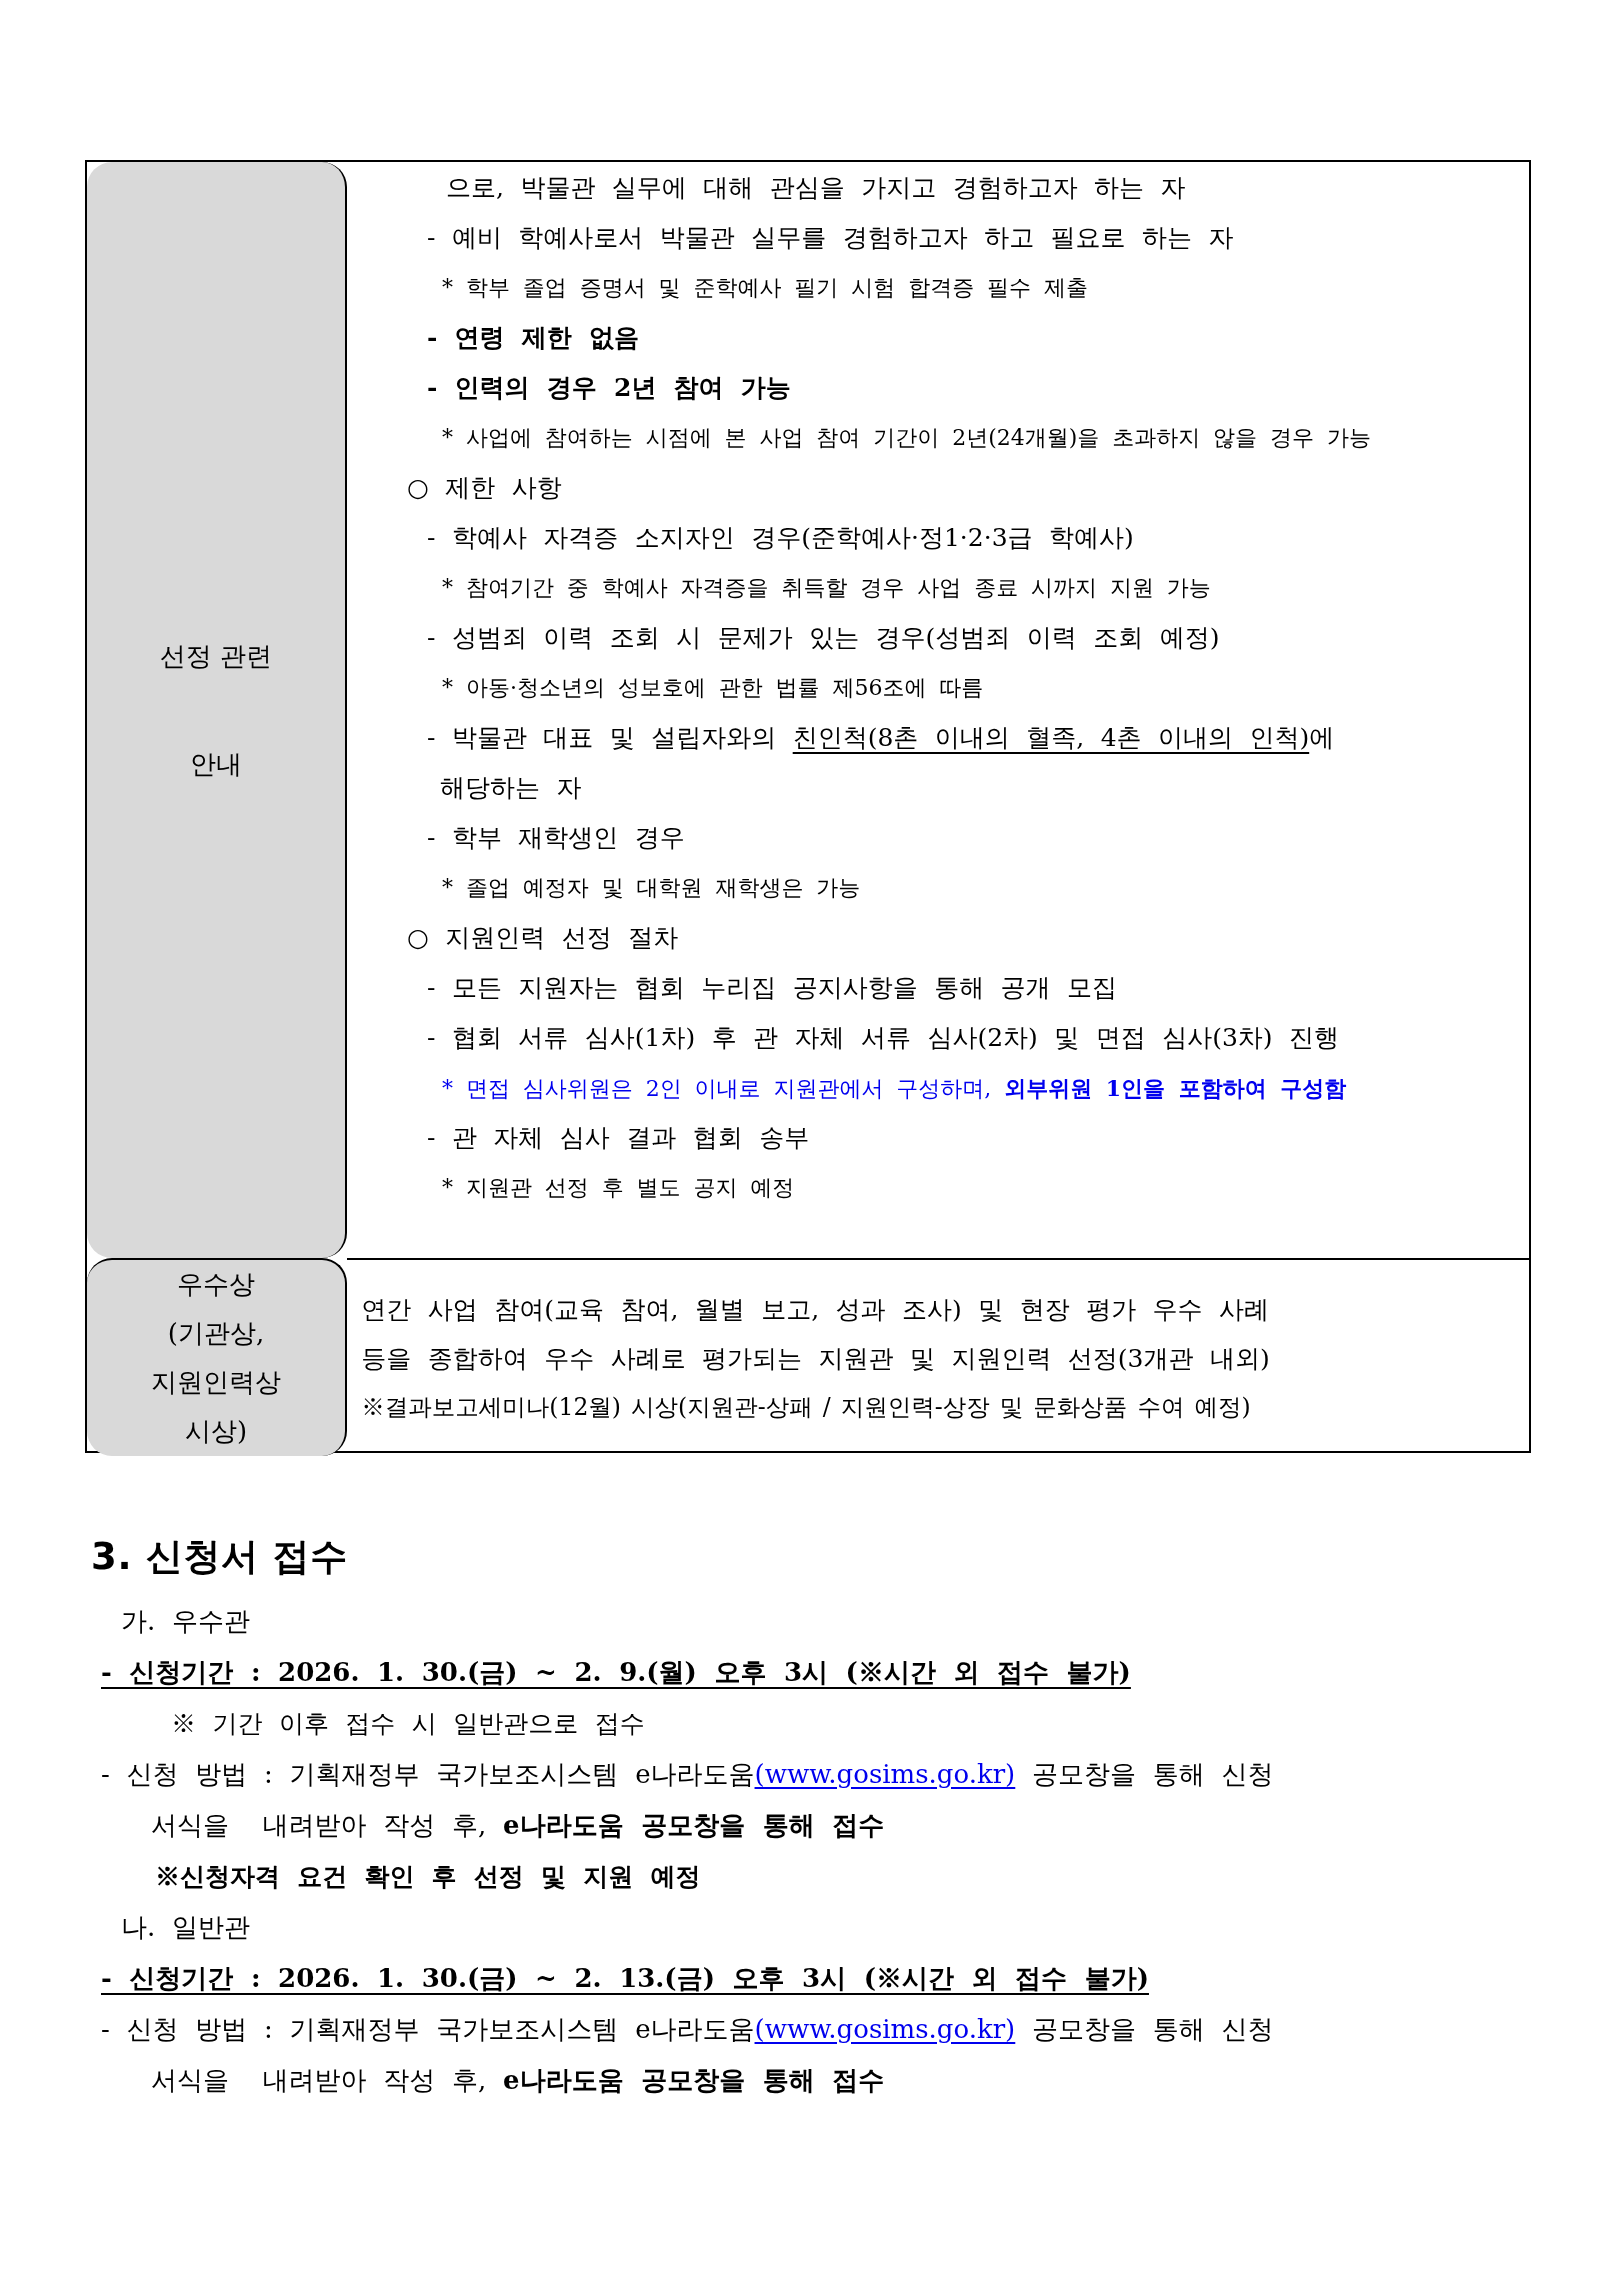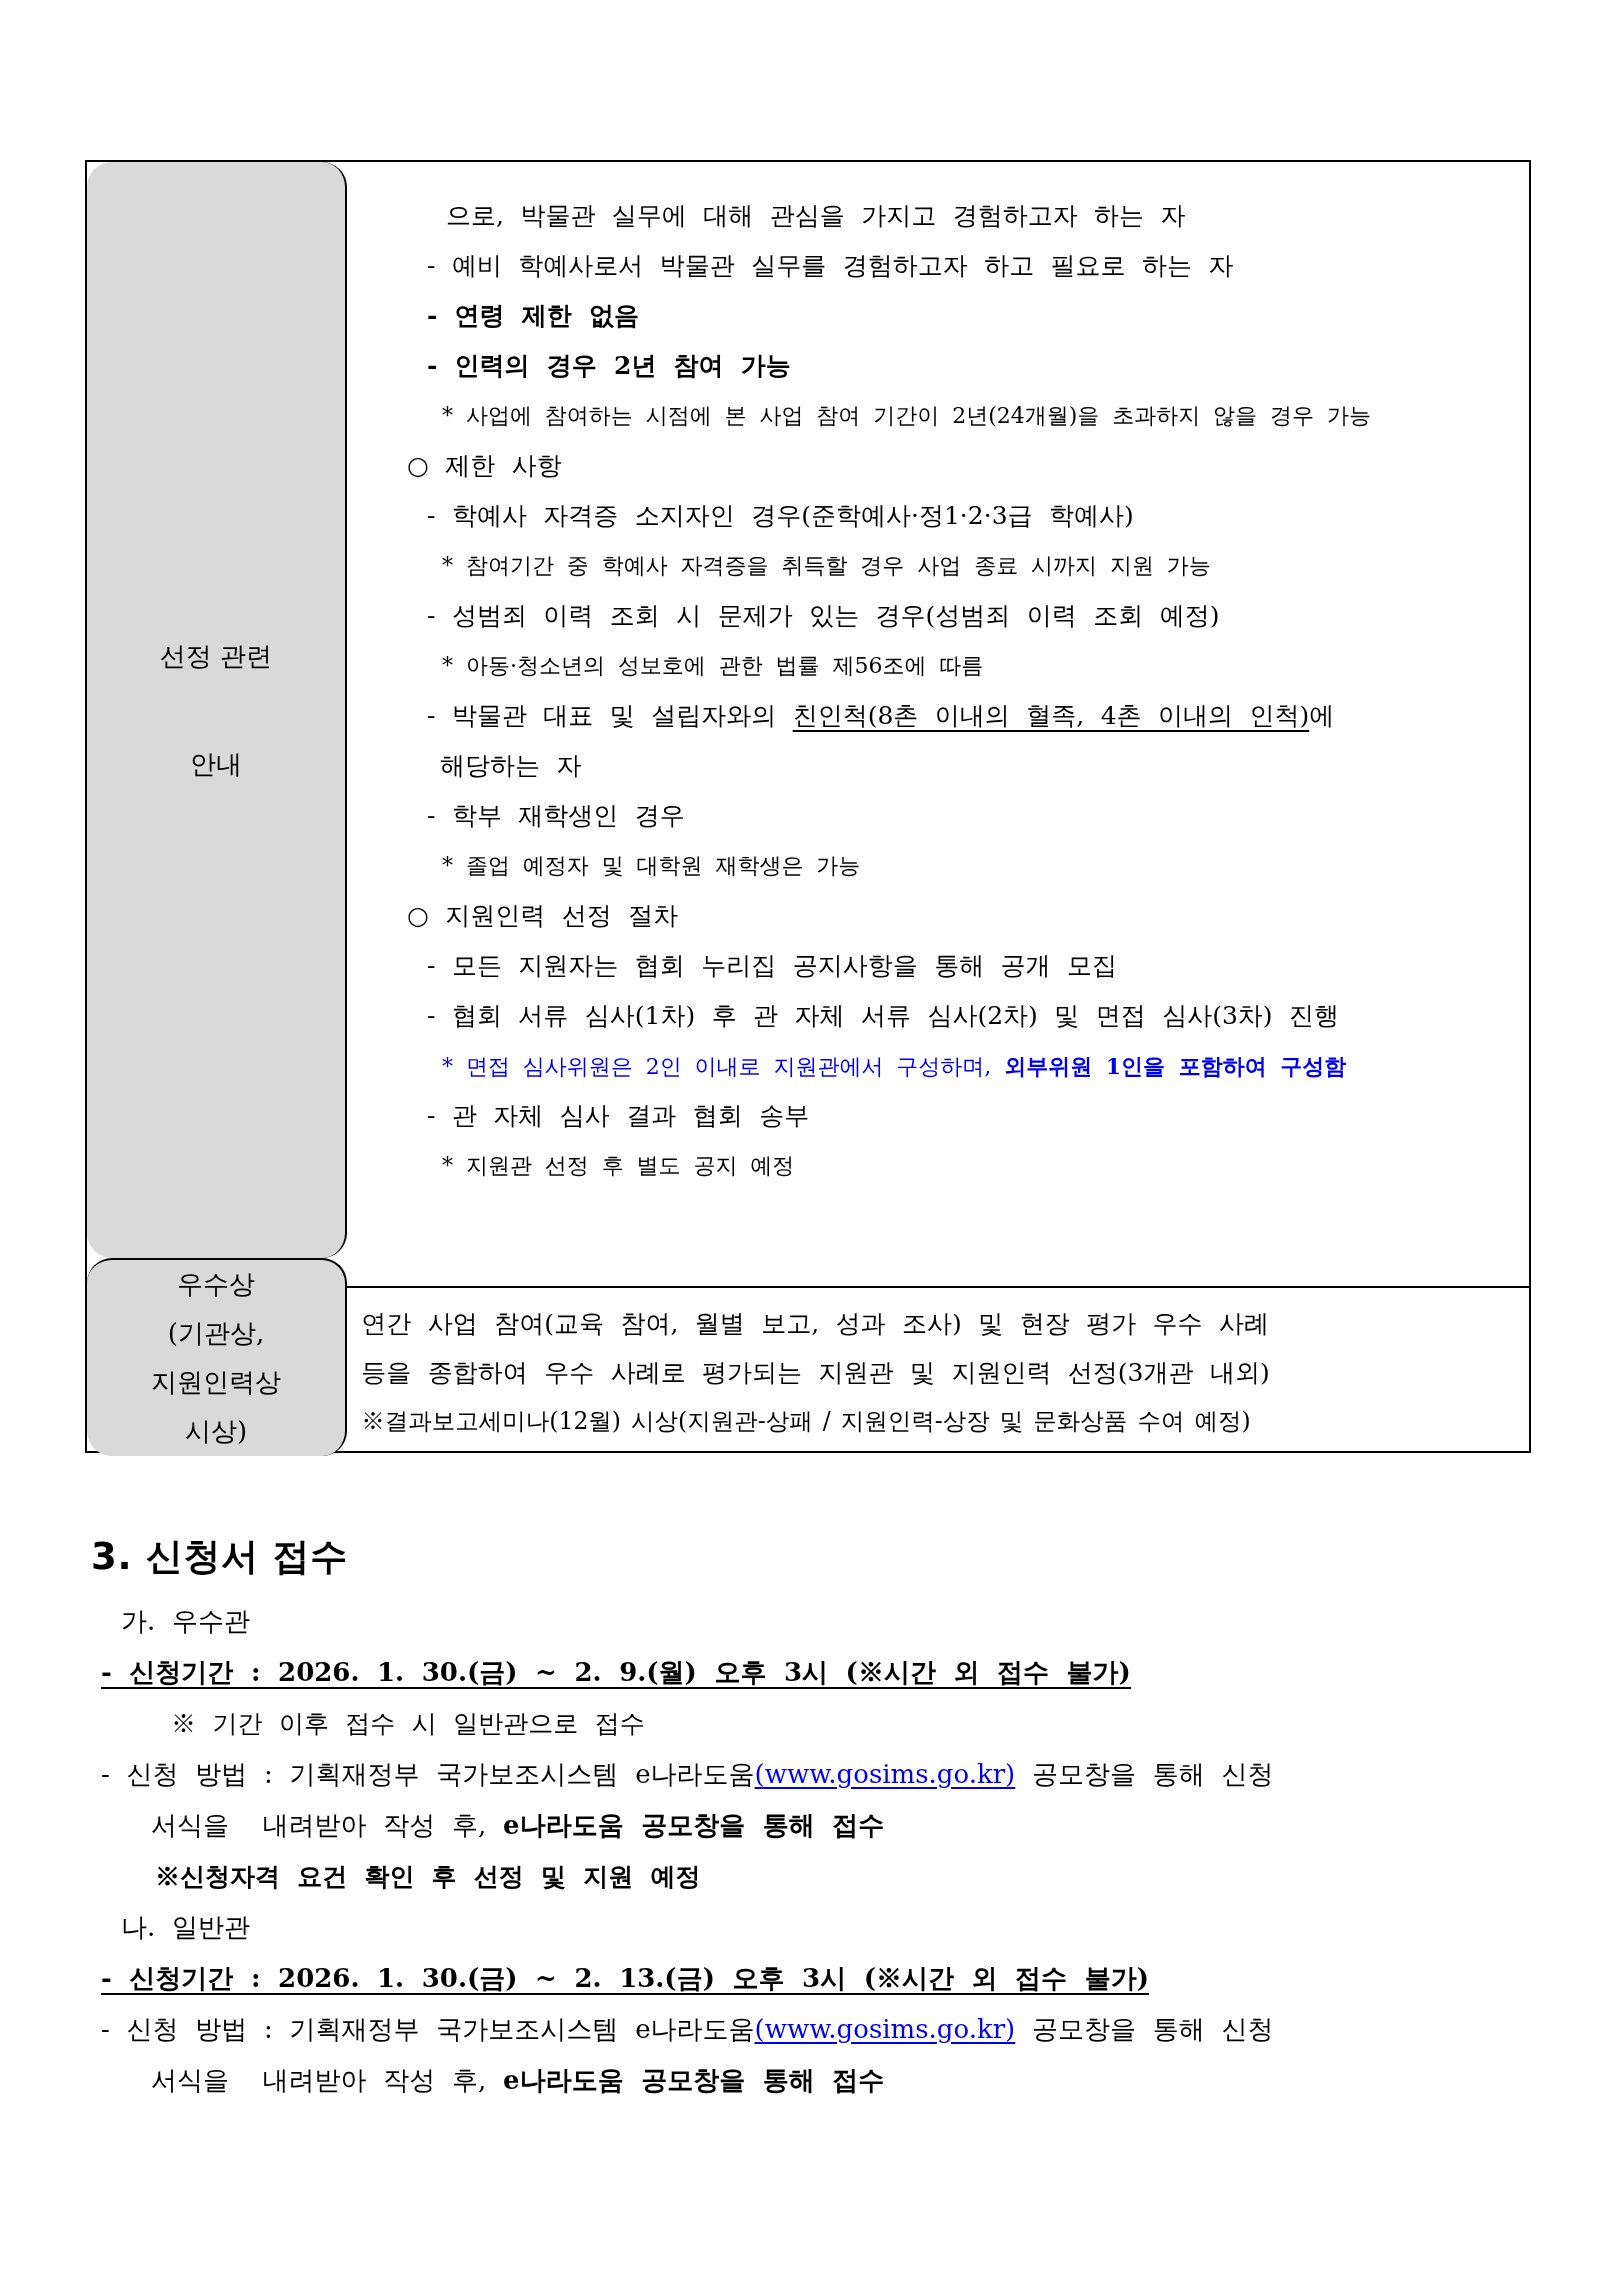--- a/index.html
+++ b/index.html
@@ -15,21 +15,21 @@
     display:grid;grid-template-columns:260px 1fr;grid-template-rows:1096px 1fr;
     background:#fff;
   }
   .hcell{
     background:#d9d9d9;border-right:2px solid #000;box-sizing:border-box;
     display:flex;flex-direction:column;justify-content:center;align-items:center;
     text-align:center;font-size:26px;border-radius:25px;
   }
   .hcell.r1{line-height:108px;}
   .hcell.r2{line-height:49px;border-top:2px solid #000;}
-  .ccell{box-sizing:border-box;overflow:hidden;margin-top:28px;}
+  .ccell{box-sizing:border-box;overflow:hidden;}
   .ccell.r1{padding-top:1.3px;}
   .ccell.r2{border-top:2px solid #000;display:flex;flex-direction:column;justify-content:center;}
   
   .ln{white-space:pre;height:50px;line-height:50px;font-size:25px;word-spacing:8.5px;}
   .ln.s{font-size:22px;word-spacing:5.9px;}
   .ln.m{font-size:23.5px;word-spacing:2.6px;}
   .cont{padding-left:99px;}
   .cont2{padding-left:93px;}
   .dash{padding-left:80px;}
   .star{padding-left:95px;}
@@ -60,20 +60,21 @@
 <body>
 
 <div class="tbl">
   <div class="hcell r1" id="hdr1">
       <div>선정 관련</div>
       <div>안내</div>
     </div>
   <div class="ccell r1" id="cell1">
       <div class="ln cont"><span>으로, 박물관 실무에 대해 관심을 가지고 경험하고자 하는 자</span></div>
       <div class="ln dash"><span>- 예비 학예사로서 박물관 실무를 경험하고자 하고 필요로 하는 자</span></div>
+      <div class="ln star s"><span>* 학부 졸업 증명서 및 준학예사 필기 시험 합격증 필수 제출</span></div>
       <div class="ln dash b"><span>- 연령 제한 없음</span></div>
       <div class="ln dash b"><span>- 인력의 경우 2년 참여 가능</span></div>
       <div class="ln star s"><span>* 사업에 참여하는 시점에 본 사업 참여 기간이 2년(24개월)을 초과하지 않을 경우 가능</span></div>
       <div class="ln circ"><span>○ 제한 사항</span></div>
       <div class="ln dash"><span>- 학예사 자격증 소지자인 경우(준학예사·정1·2·3급 학예사)</span></div>
       <div class="ln star s"><span>* 참여기간 중 학예사 자격증을 취득할 경우 사업 종료 시까지 지원 가능</span></div>
       <div class="ln dash"><span>- 성범죄 이력 조회 시 문제가 있는 경우(성범죄 이력 조회 예정)</span></div>
       <div class="ln star s"><span>* 아동·청소년의 성보호에 관한 법률 제56조에 따름</span></div>
       <div class="ln dash"><span>- 박물관 대표 및 설립자와의 </span><span class="u">친인척(8촌 이내의 혈족, 4촌 이내의 인척)</span><span>에</span></div>
       <div class="ln cont2"><span>해당하는 자</span></div>

